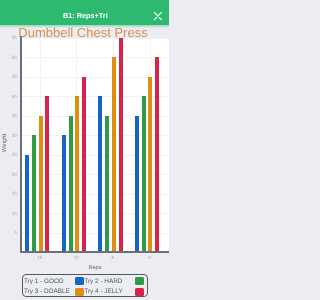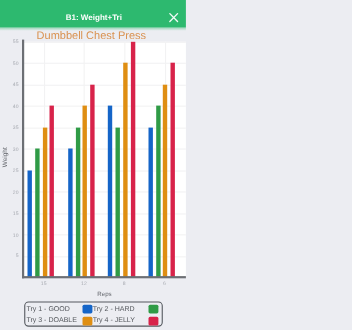--- a/index.html
+++ b/index.html
@@ -10,21 +10,21 @@
   
   .header{position:absolute;left:0;top:0;width:169px;height:25px;background:#2db96f;}
   .header-title{position:absolute;left:0.8px;top:11.1px;width:169px;height:10px;line-height:10px;
       text-align:center;color:#fff;font-size:7.3px;font-weight:bold;}
   .close-btn{position:absolute;left:150px;top:8px;width:16px;height:16px;cursor:pointer;}
   .header-shadow{position:absolute;left:0;top:25px;width:169px;height:3px;
       background:linear-gradient(to bottom,rgba(45,185,111,.45),rgba(45,185,111,0));}
 
   
   .chart-title{position:absolute;left:-1.5px;top:27.6px;width:169px;height:10px;line-height:10px;
-      text-align:center;color:#d9914f;font-size:10px;}
+      text-align:center;color:#d9914f;font-size:13px;}
 
   
   .chart{position:absolute;left:0;top:0;width:169px;height:300px;}
   .plot{position:absolute;left:21.2px;top:37.5px;width:147.8px;height:214.5px;background:#fff;}
   .gridh{position:absolute;height:1px;background:#f2f2f3;}
   .gridv{position:absolute;width:1px;background:#f2f2f3;}
   .axis-y{position:absolute;left:20.3px;top:36px;width:1.4px;height:216.5px;background:#6c6f74;}
   .axis-x{position:absolute;left:20.3px;top:251.4px;width:148.7px;height:1.3px;background:#6c6f74;}
   .ytick{position:absolute;text-align:right;font-size:4.6px;color:#a6a9b0;line-height:4.6px;}
   .xtick{position:absolute;text-align:center;font-size:4.6px;color:#a6a9b0;line-height:4.6px;}
@@ -41,21 +41,21 @@
   .legend-label{position:absolute;left:0;top:0;font-size:6.4px;color:#55585d;
       white-space:nowrap;line-height:9px;}
   .legend-swatch{position:absolute;top:0.5px;width:9px;height:8px;border-radius:1.5px;}
 </style>
 </head>
 <body>
 
 <div class="app">
 
   <div class="header">
-    <div class="header-title">B1: Weight+Tri</div>
+    <div class="header-title">B1: Reps+Tri</div>
     <div class="close-btn">
       <svg width="16" height="16" viewBox="0 0 16 16">
           <path d="M4.4 4.4 L11.4 11.6 M11.4 4.4 L4.4 11.6" stroke="#f3fbf7" stroke-width="1.25" stroke-linecap="round" fill="none"></path>
         </svg>
     </div>
   </div>
   <div class="header-shadow"></div>
 
   <div class="chart-title">Dumbbell Chest Press</div>
 

